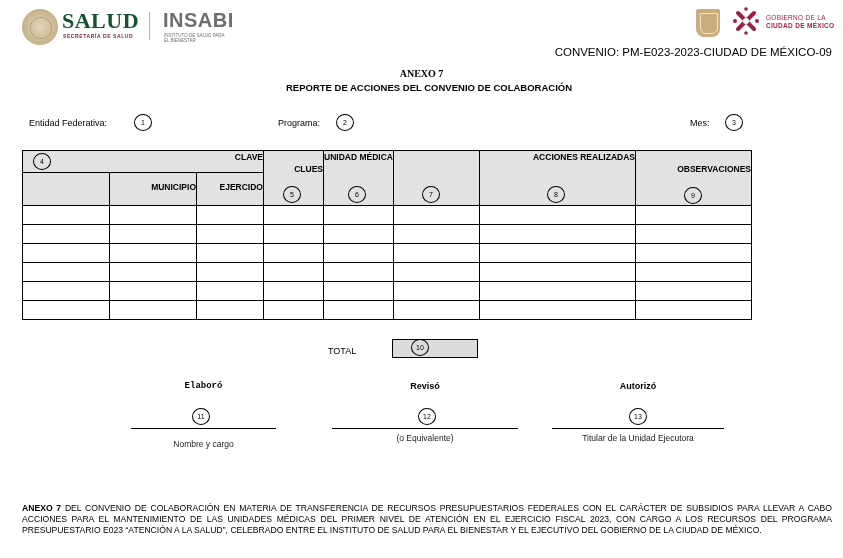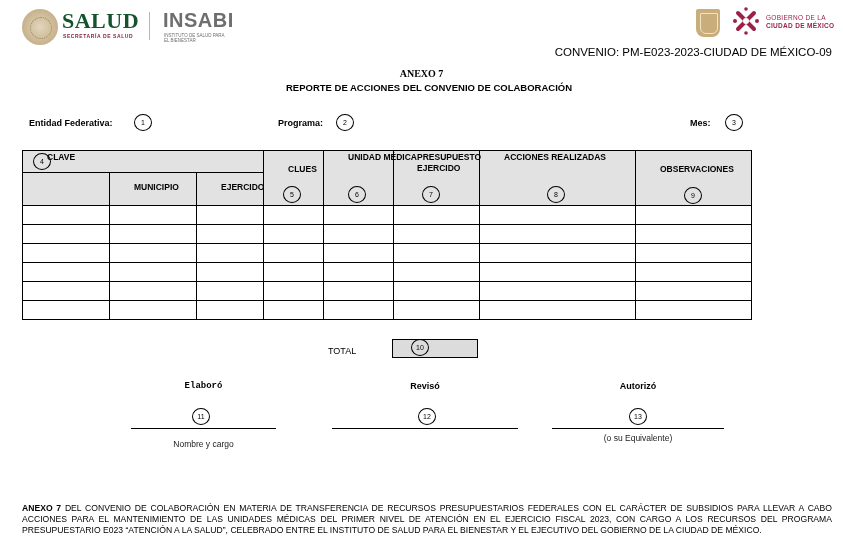--- a/index.html
+++ b/index.html
@@ -18,29 +18,29 @@
   .cdmx-shield { left:696px; top:9px; width:24px; height:28px; background:#c9ad7a; border-radius:2px 2px 8px 8px; }
   .cdmx-shield::after { content:""; position:absolute; left:4px; top:4px; width:16px; height:19px; border:1px solid #efe3c8; border-radius:1px 1px 6px 6px; }
   .cdmx-mark { left:731px; top:6px; width:30px; height:30px; }
   .cdmx-text { left:766px; top:14px; font-size:6.5px; color:#9b2247; line-height:8px; letter-spacing:0.3px; }
   .cdmx-text .b { font-weight:bold; }
 
   .convenio { right:11px; top:46px; font-weight:normal; font-size:11.5px; white-space:nowrap; }
   .anexo { left:0; width:843px; top:68px; text-align:center; font-family:"Liberation Serif", serif; font-weight:bold; font-size:10px; }
   .reporte { left:0; width:858px; top:82px; text-align:center; font-weight:bold; font-size:9.5px; }
 
-  .field-label { font-weight:bold; font-size:9px; }
+  .field-label { font-weight:normal; font-size:9px; }
   .circle { border:1px solid #000; border-radius:50%; width:18px; height:17px; display:flex; align-items:center; justify-content:center; font-size:7px; background:transparent; box-sizing:border-box; }
 
   
   .tbl { left:22px; top:150px; width:730px; height:170px; border:1.5px solid #000; box-sizing:border-box; }
   .hdr-bg { position:absolute; background:#e2e2e2; }
   .vline { position:absolute; width:1px; background:#000; }
   .hline { position:absolute; height:1px; background:#000; }
-  .th { position:absolute; font-weight:bold; font-size:8.5px; text-align:left; line-height:11px;margin-left:24px; }
+  .th { position:absolute; font-weight:bold; font-size:8.5px; text-align:right; line-height:11px; }
 
   .total-label { left:328px; top:346px; font-weight:normal; font-size:9px; }
   .total-box { left:392px; top:339px; width:86px; height:19px; background:#dcdcdc; border:1px solid #000; box-sizing:border-box; }
 
   .sig-title { font-weight:bold; font-size:9px; text-align:center; }
   .sig-line { height:1px; background:#000; }
   .sig-caption { font-size:8.5px; text-align:center; line-height:12px; color:#222; }
 
   .footer-text { left:22px; top:503px; width:810px; font-size:8.6px; line-height:11px; text-align:justify; color:#000; }
   .footer-text b { font-weight:bold; }
@@ -98,21 +98,20 @@
 
   <div class="th" style="left:87px; width:86px; top:31px;">MUNICIPIO</div>
   <div class="th" style="left:174px; width:66px; top:31px;">EJERCIDO</div>
 
   <div class="th" style="left:241px; width:59px; top:13px;">CLUES</div>
   <div class="circle" style="position:absolute; left:260px; top:35px;">5</div>
 
   <div class="th" style="left:301px; width:69px; top:1px;">UNIDAD MÉDICA</div>
   <div class="circle" style="position:absolute; left:325px; top:35px;">6</div>
 
-  <div class="th" style="left:370px; width:86px; top:1px;">PRESUPUESTO EJERCIDO</div>
   <div class="circle" style="position:absolute; left:399px; top:35px;">7</div>
 
   <div class="th" style="left:457px; width:155px; top:1px;">ACCIONES REALIZADAS</div>
   <div class="circle" style="position:absolute; left:524px; top:35px;">8</div>
 
   <div class="th" style="left:613px; width:115px; top:13px;">OBSERVACIONES</div>
   <div class="circle" style="position:absolute; left:661px; top:36px;">9</div>
 
   <div class="hline" style="left:0; top:21px; width:240px;"></div>
 
@@ -147,22 +146,23 @@
 <div class="abs circle" style="left:192px; top:408px;">11</div>
 <div class="abs sig-line" style="left:131px; width:145px; top:428px;"></div>
 <div class="abs sig-caption" style="left:131px; width:145px; top:438px;">
   <div>Nombre y cargo</div>
 </div>
 
 <div class="abs sig-title" style="left:332px; width:186px; top:381px;">Revisó</div>
 <div class="abs circle" style="left:418px; top:408px;">12</div>
 <div class="abs sig-line" style="left:332px; width:186px; top:428px;"></div>
 <div class="abs sig-caption" style="left:332px; width:186px; top:432px;">
+  <div>(o Equivalente)</div>
 </div>
 
 <div class="abs sig-title" style="left:552px; width:172px; top:381px;">Autorizó</div>
 <div class="abs circle" style="left:629px; top:408px;">13</div>
 <div class="abs sig-line" style="left:552px; width:172px; top:428px;"></div>
 <div class="abs sig-caption" style="left:552px; width:172px; top:432px;">
-  <div>(o su Equivalente)</div>
+  <div>Titular de la Unidad Ejecutora</div>
 </div>
 
 <div class="abs footer-text"><b>ANEXO 7</b><span> DEL CONVENIO DE COLABORACIÓN EN MATERIA DE TRANSFERENCIA DE RECURSOS PRESUPUESTARIOS FEDERALES CON EL CARÁCTER DE SUBSIDIOS PARA LLEVAR A CABO ACCIONES PARA EL MANTENIMIENTO DE LAS UNIDADES MÉDICAS DEL PRIMER NIVEL DE ATENCIÓN EN EL EJERCICIO FISCAL 2023, CON CARGO A LOS RECURSOS DEL PROGRAMA PRESUPUESTARIO E023 “ATENCIÓN A LA SALUD”, CELEBRADO ENTRE EL INSTITUTO DE SALUD PARA EL BIENESTAR Y EL EJECUTIVO DEL GOBIERNO DE LA CIUDAD DE MÉXICO.</span></div>
 
 </body></html>

